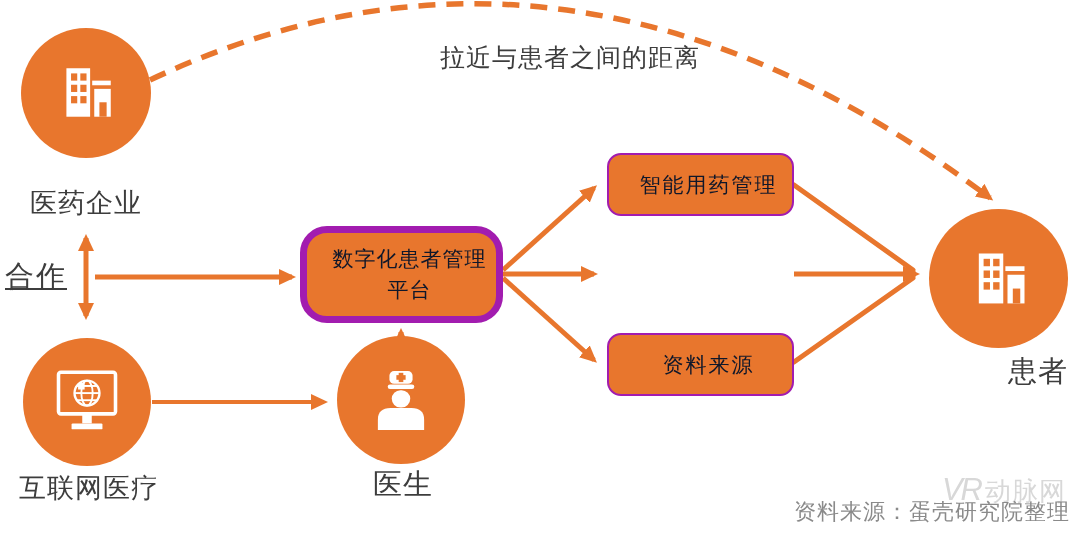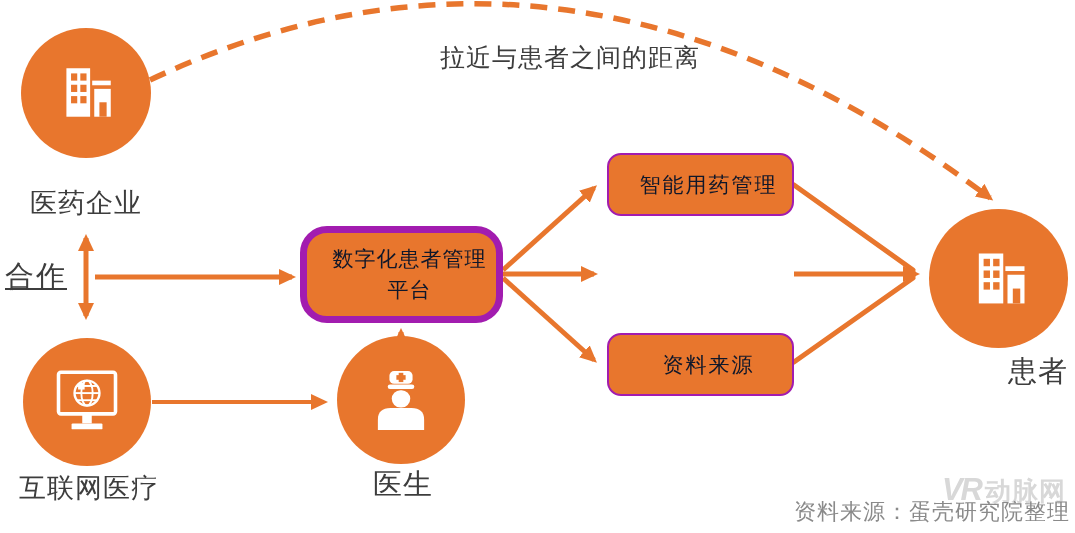--- a/index.html
+++ b/index.html
@@ -27,21 +27,21 @@
   #service-box-0{top:153px;}
   #service-box-1{top:243px;}
   #service-box-2{top:333px;}
   #note-label{position:absolute;left:410px;top:41px;width:290px;z-index:3;font-size:25px;text-align:right;letter-spacing:1px;}
   #cooperation-label{position:absolute;left:5px;top:257px;z-index:3;font-size:29px;letter-spacing:2px;text-decoration:underline;}
   #pharma-label{left:21px;top:161px;width:130px;margin-top:24px;}
   #internet-label{left:9px;top:470px;width:160px;}
   #doctor-label{left:341px;top:465px;width:124px;font-size:29px;}
   #patient-label{left:929px;top:352px;width:139px;font-size:29px;text-align:right;}
   #watermark{
-    position:absolute;right:9px;bottom:28px;z-index:3;color:#D8D8D8;font-weight:bold;
+    position:absolute;right:9px;bottom:28px;z-index:3;color:#D8D8D8;font-weight:normal;
     white-space:nowrap;line-height:1;
   }
   #watermark .wm-logo{font-size:31px;letter-spacing:-2px;margin-right:4px;font-style:italic;}
   #watermark .wm-name{font-size:26px;letter-spacing:1px;}
   #source-label{
     position:absolute;right:5px;bottom:6px;z-index:4;color:#8A8A8A;
     font-size:22px;letter-spacing:1px;white-space:nowrap;
   }
   .ic{display:block;}
 </style>

